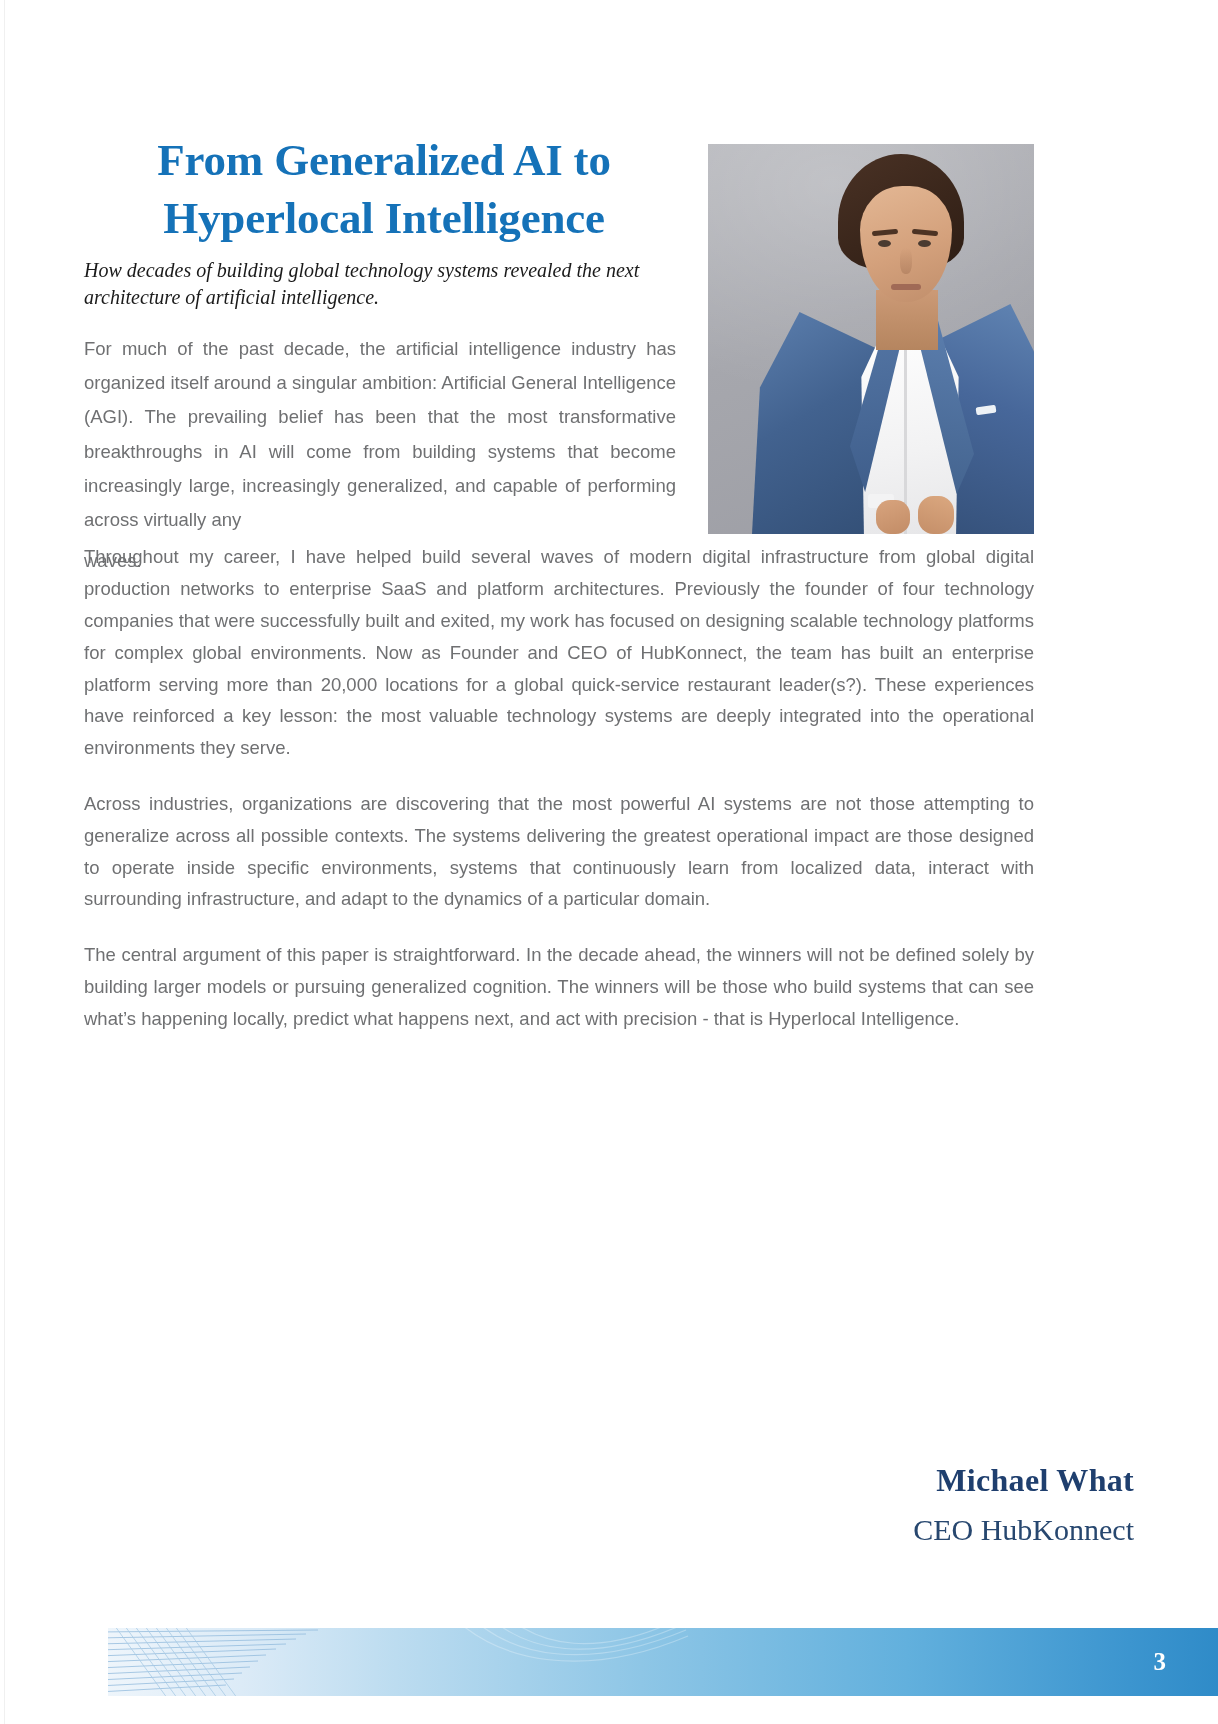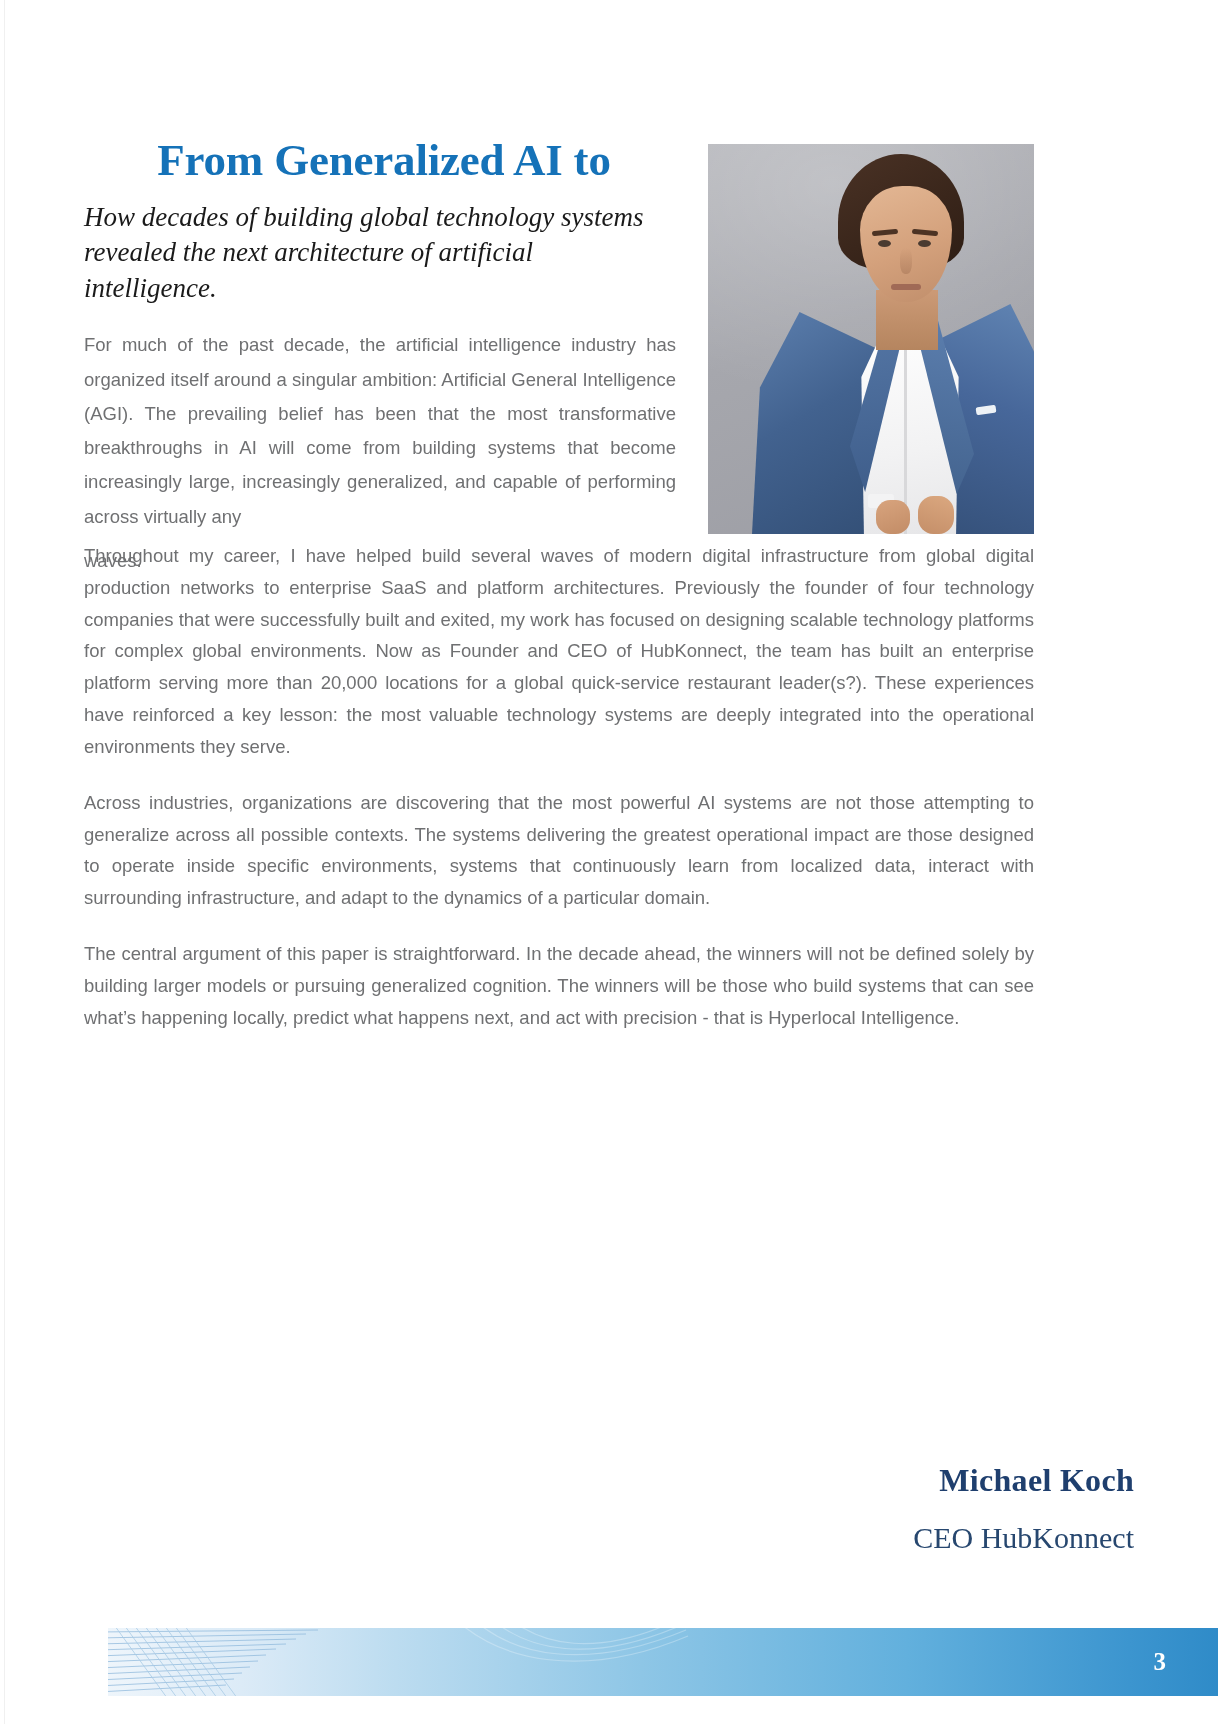--- a/index.html
+++ b/index.html
@@ -58,21 +58,21 @@
     color: #1572b8;
     margin: 0 0 10px 0;
     letter-spacing: -0.2px;
     text-align: center;
   }
   .doc-title .line { display: block; }
 
   .doc-subtitle {
     font-family: "Liberation Serif", "DejaVu Serif", serif;
     font-style: italic;
-    font-size: 27px;
+    font-size: 20px;
     line-height: 1.32;
     color: #1a1a1a;
     margin: 6px 0 22px 0;
     width: 580px;
   }
 
   
   .intro-para {
     font-size: 18.5px;
     line-height: 1.85;
@@ -267,21 +267,21 @@
   .sig-name {
     font-size: 32px;
     font-weight: bold;
     line-height: 1.18;
     letter-spacing: 0.3px;
   }
   .sig-role {
     font-size: 30px;
     font-weight: normal;
     line-height: 1.2;
-    margin-top: 20px;
+    margin-top: 12px;
     color: #27476f;
   }
 
   
   .footer {
     position: absolute;
     left: 0;
     bottom: 0;
     width: 1218px;
     height: 124px;
@@ -357,40 +357,41 @@
           <div class="p-mouth"></div>
           <div class="p-cuff"></div>
           <div class="p-hand-l"></div>
           <div class="p-hand-r"></div>
         </div>
       </div>
 
       <div class="masthead-text">
         <h1 class="doc-title">
           <span class="line">From Generalized AI to</span>
+          <span class="line">Hyperlocal Intelligence</span>
         </h1>
 
         <div class="doc-subtitle">How decades of building global technology systems revealed the next architecture of artificial intelligence.</div>
 
         <p class="intro-para">For much of the past decade, the artificial intelligence industry has organized itself around a singular ambition: Artificial General Intelligence (AGI). The prevailing belief has been that the most transformative breakthroughs in AI will come from building systems that become increasingly large, increasingly generalized, and capable of performing across virtually any</p>
       </div>
 
       <div class="overflow-word">waves.</div>
     </div>
 
     <div class="body-copy">
         <p><span>Throughout my career, I have helped build several waves of modern digital infrastructure from global digital production networks to enterprise SaaS and platform architectures. Previously the founder of four technology companies that were successfully built and exited, my work has focused on designing scalable technology platforms for complex global environments. Now as Founder and CEO of HubKonnect, the team has built an enterprise platform serving more than 20,000 locations for a global quick-service restaurant leader(s?). These experiences have reinforced a key lesson: the most valuable technology systems are deeply integrated into the operational environments they serve.</span></p>
         <p><span>Across industries, organizations are discovering that the most powerful AI systems are not those attempting to generalize across all possible contexts. The systems delivering the greatest operational impact are those designed to operate inside specific environments, systems that continuously learn from localized data, interact with surrounding infrastructure, and adapt to the dynamics of a particular domain.</span></p>
         <p><span>The central argument of this paper is straightforward. In the decade ahead, the winners will not be defined solely by building larger models or pursuing generalized cognition. The winners will be those who build systems that can see what’s happening locally, predict what happens next, and act with precision - that is Hyperlocal Intelligence.</span></p>
       </div>
 
   </div>
 
   <div class="signature">
-    <div class="sig-name">Michael Koch</div>
+    <div class="sig-name">Michael What</div>
     <div class="sig-role">CEO HubKonnect</div>
   </div>
 
   <div class="footer">
     <div class="footer-bar">
       <div class="footer-fan">
         <svg width="210" height="68" viewBox="0 0 210 68" aria-hidden="true">
           <g stroke="#8fb9dc" stroke-width="1" fill="none" opacity="0.75">
             <path d="M-10 4 L210 2"></path>
             <path d="M-10 10 L198 6"></path>

